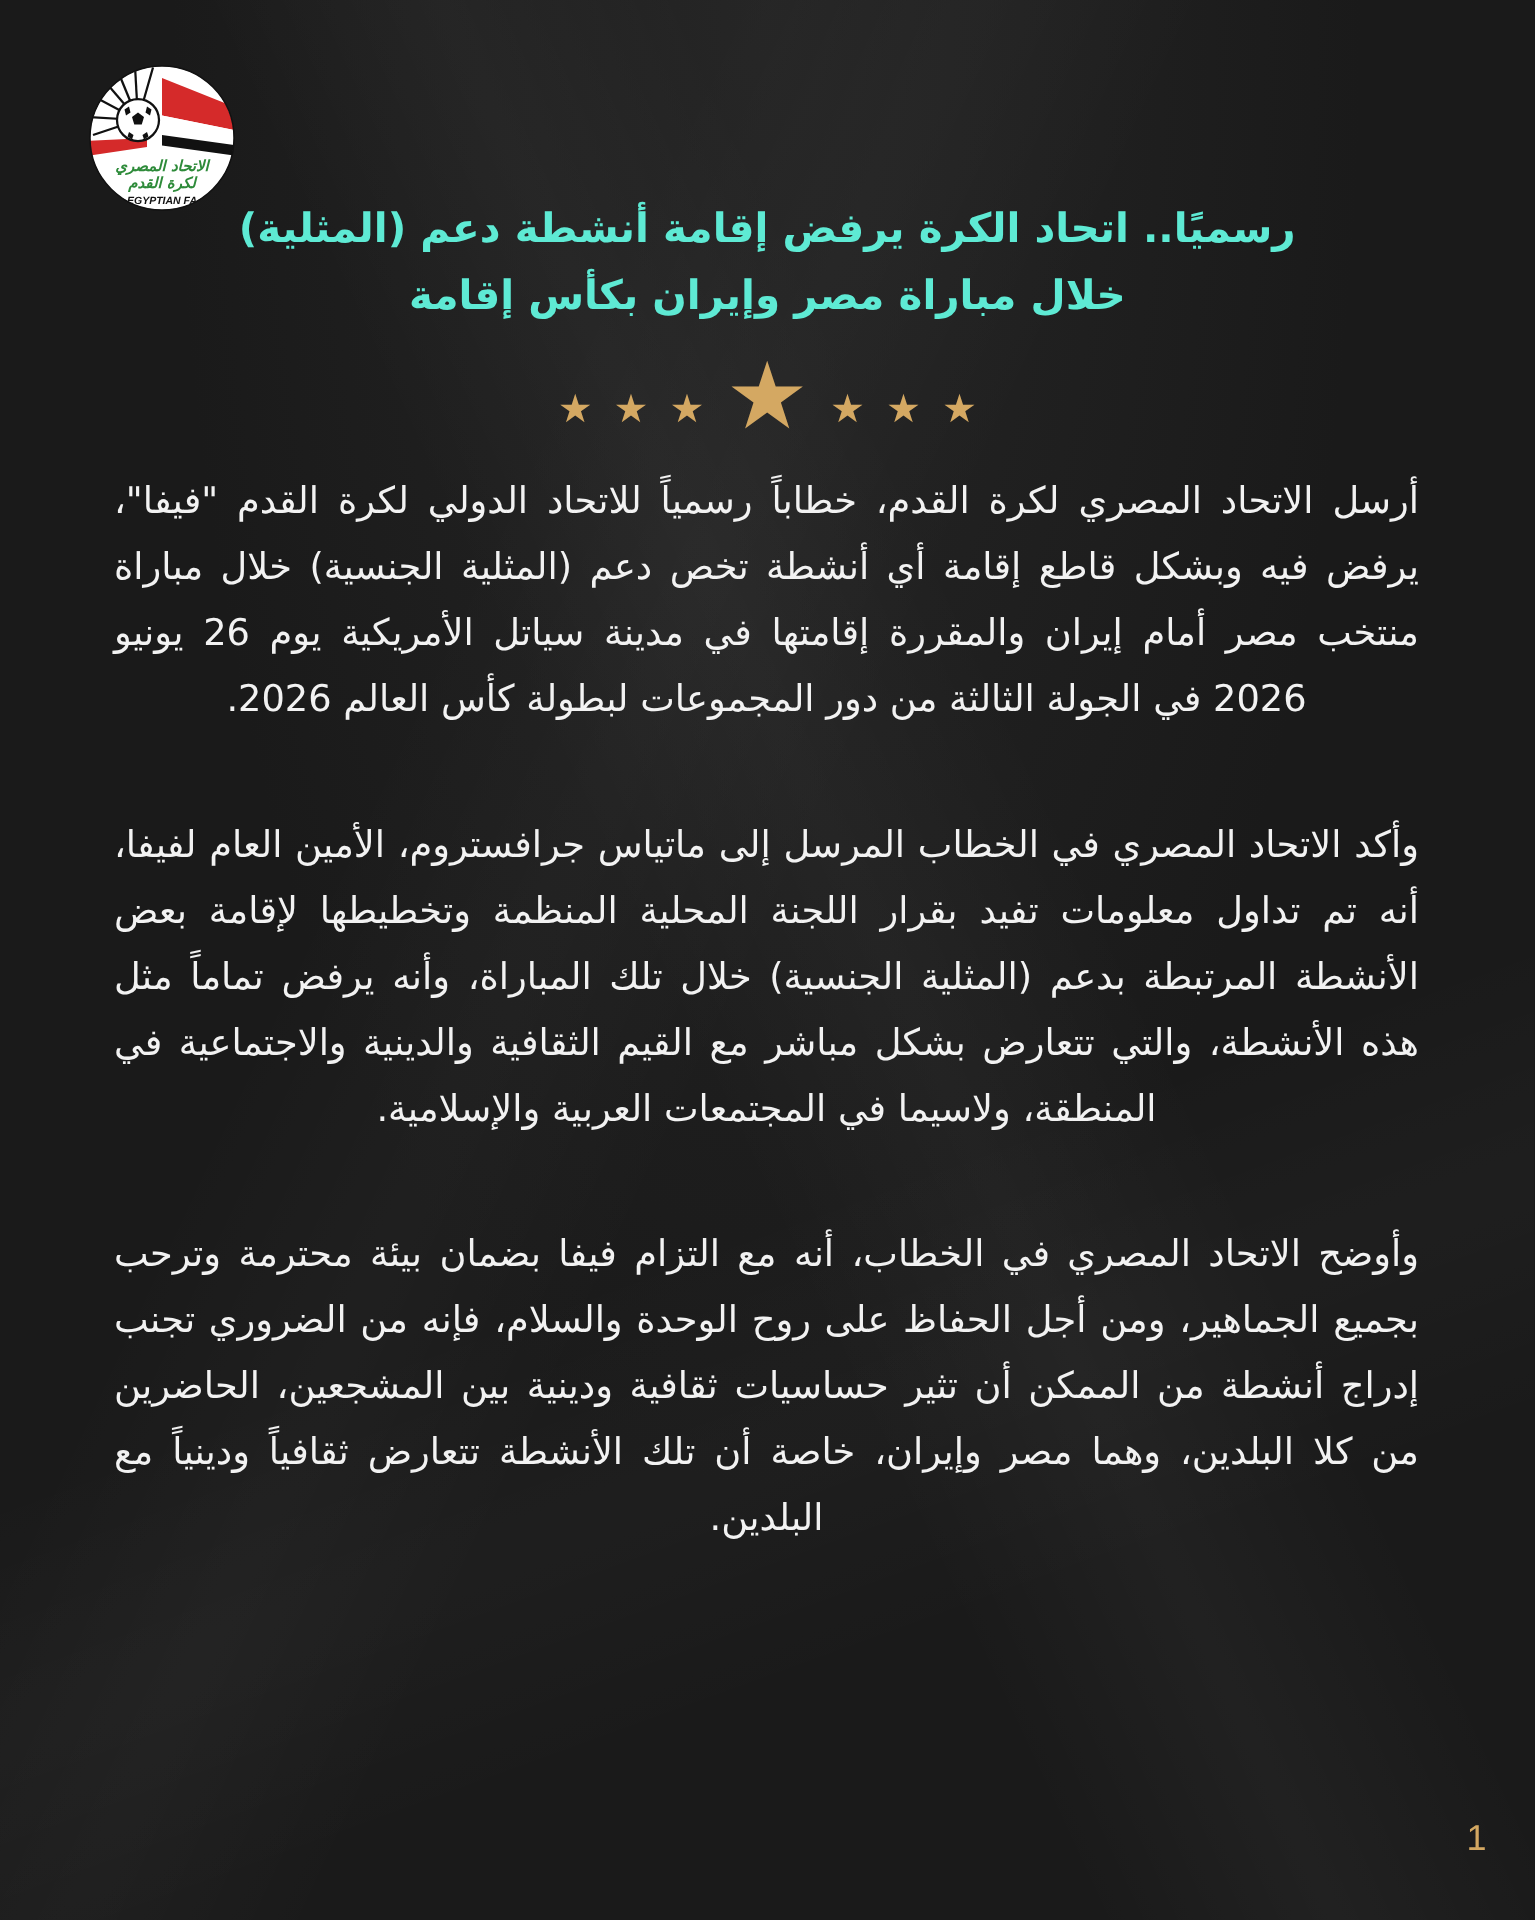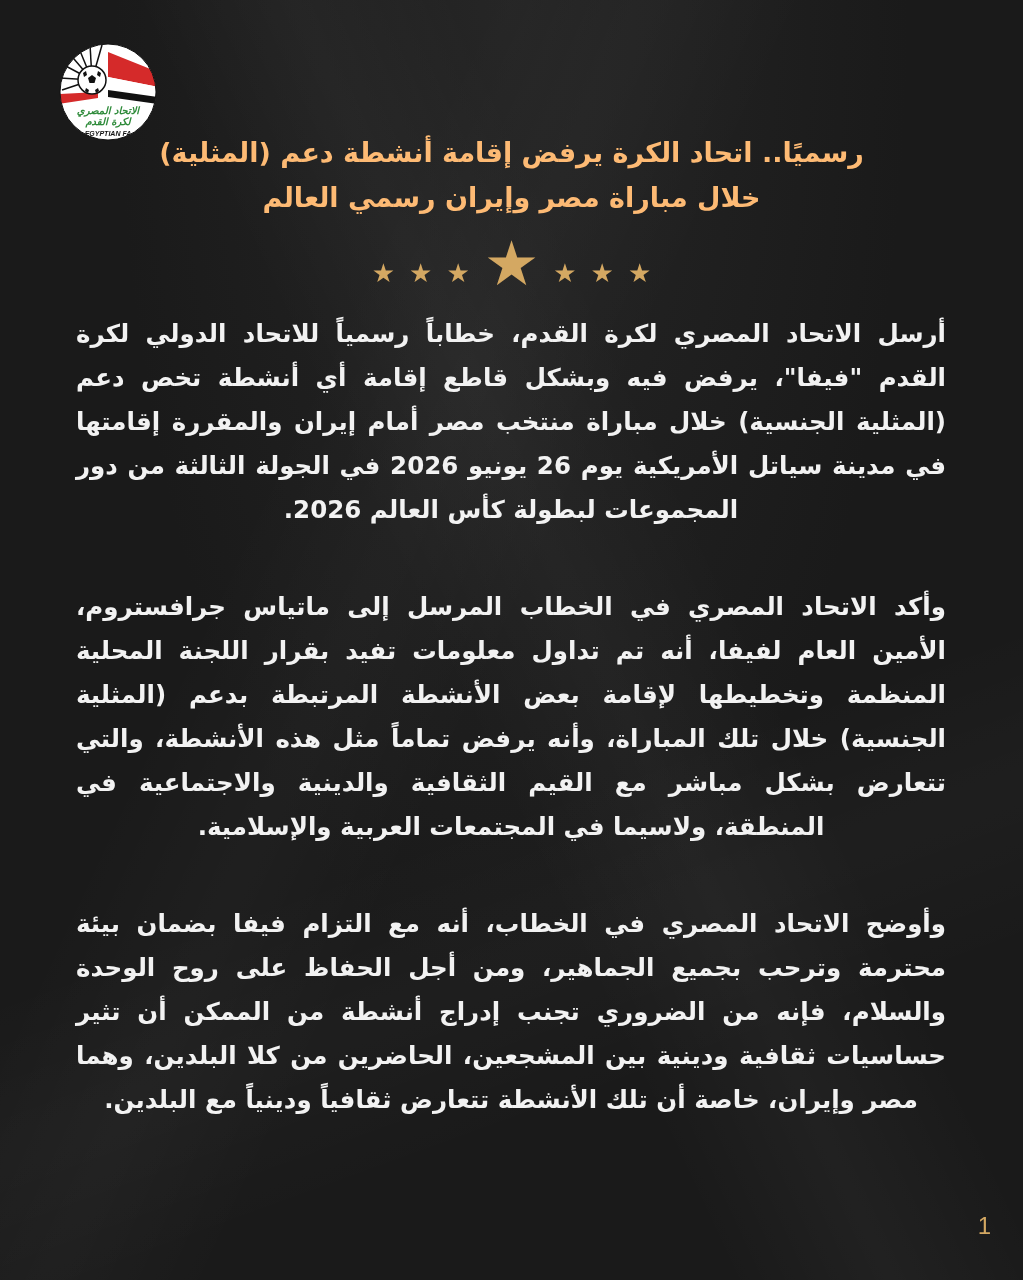--- a/index.html
+++ b/index.html
@@ -41,21 +41,21 @@
       left: 140px;
       width: 743px;
       text-align: center;
       z-index: 2;
     }
     .headline .line {
       display: block;
       font-size: 27px;
       line-height: 45px;
       font-weight: bold;
-      color: #fdba74;
+      color: #5eead4;
     }
     .stars {
       position: absolute;
       top: 236px;
       left: 0;
       width: 1023px;
       display: flex;
       justify-content: center;
       align-items: flex-end;
       gap: 14px;
@@ -81,21 +81,21 @@
       width: 870px;
       z-index: 2;
     }
     .para {
       margin: 0 0 53px 0;
       font-size: 24.5px;
       line-height: 44px;
       text-align: justify;
       text-align-last: center;
       color: #f2f2f2;
-      font-weight: bold;
+      font-weight: normal;
     }
     .page-num {
       position: absolute;
       right: 32px;
       top: 1212px;
       color: #d4a862;
       font-size: 24px;
       font-family: "Liberation Sans", sans-serif;
       z-index: 2;
     }
@@ -140,21 +140,21 @@
       <text x="50" y="72" text-anchor="middle" font-size="10" fill="#2e8b3a" font-family="DejaVu Sans, sans-serif" font-weight="bold">الاتحاد المصري</text>
       <text x="50" y="83" text-anchor="middle" font-size="10" fill="#2e8b3a" font-family="DejaVu Sans, sans-serif" font-weight="bold">لكرة القدم</text>
       <text x="50" y="94" text-anchor="middle" font-size="7" fill="#111111" font-family="Liberation Sans, sans-serif" font-weight="bold" direction="ltr">EGYPTIAN FA</text>
     </g>
     <circle cx="50" cy="50" r="48" fill="none" stroke="#111111" stroke-width="1"></circle>
   </svg>
 </div>
 
 <div class="headline">
   <span class="line">رسميًا.. اتحاد الكرة يرفض إقامة أنشطة دعم (المثلية)</span>
-  <span class="line">خلال مباراة مصر وإيران رسمي العالم</span>
+  <span class="line">خلال مباراة مصر وإيران بكأس إقامة</span>
 </div>
 
 <div class="stars">
   <span class="star">★</span>
   <span class="star">★</span>
   <span class="star">★</span>
   <span class="star big">★</span>
   <span class="star">★</span>
   <span class="star">★</span>
   <span class="star">★</span>

